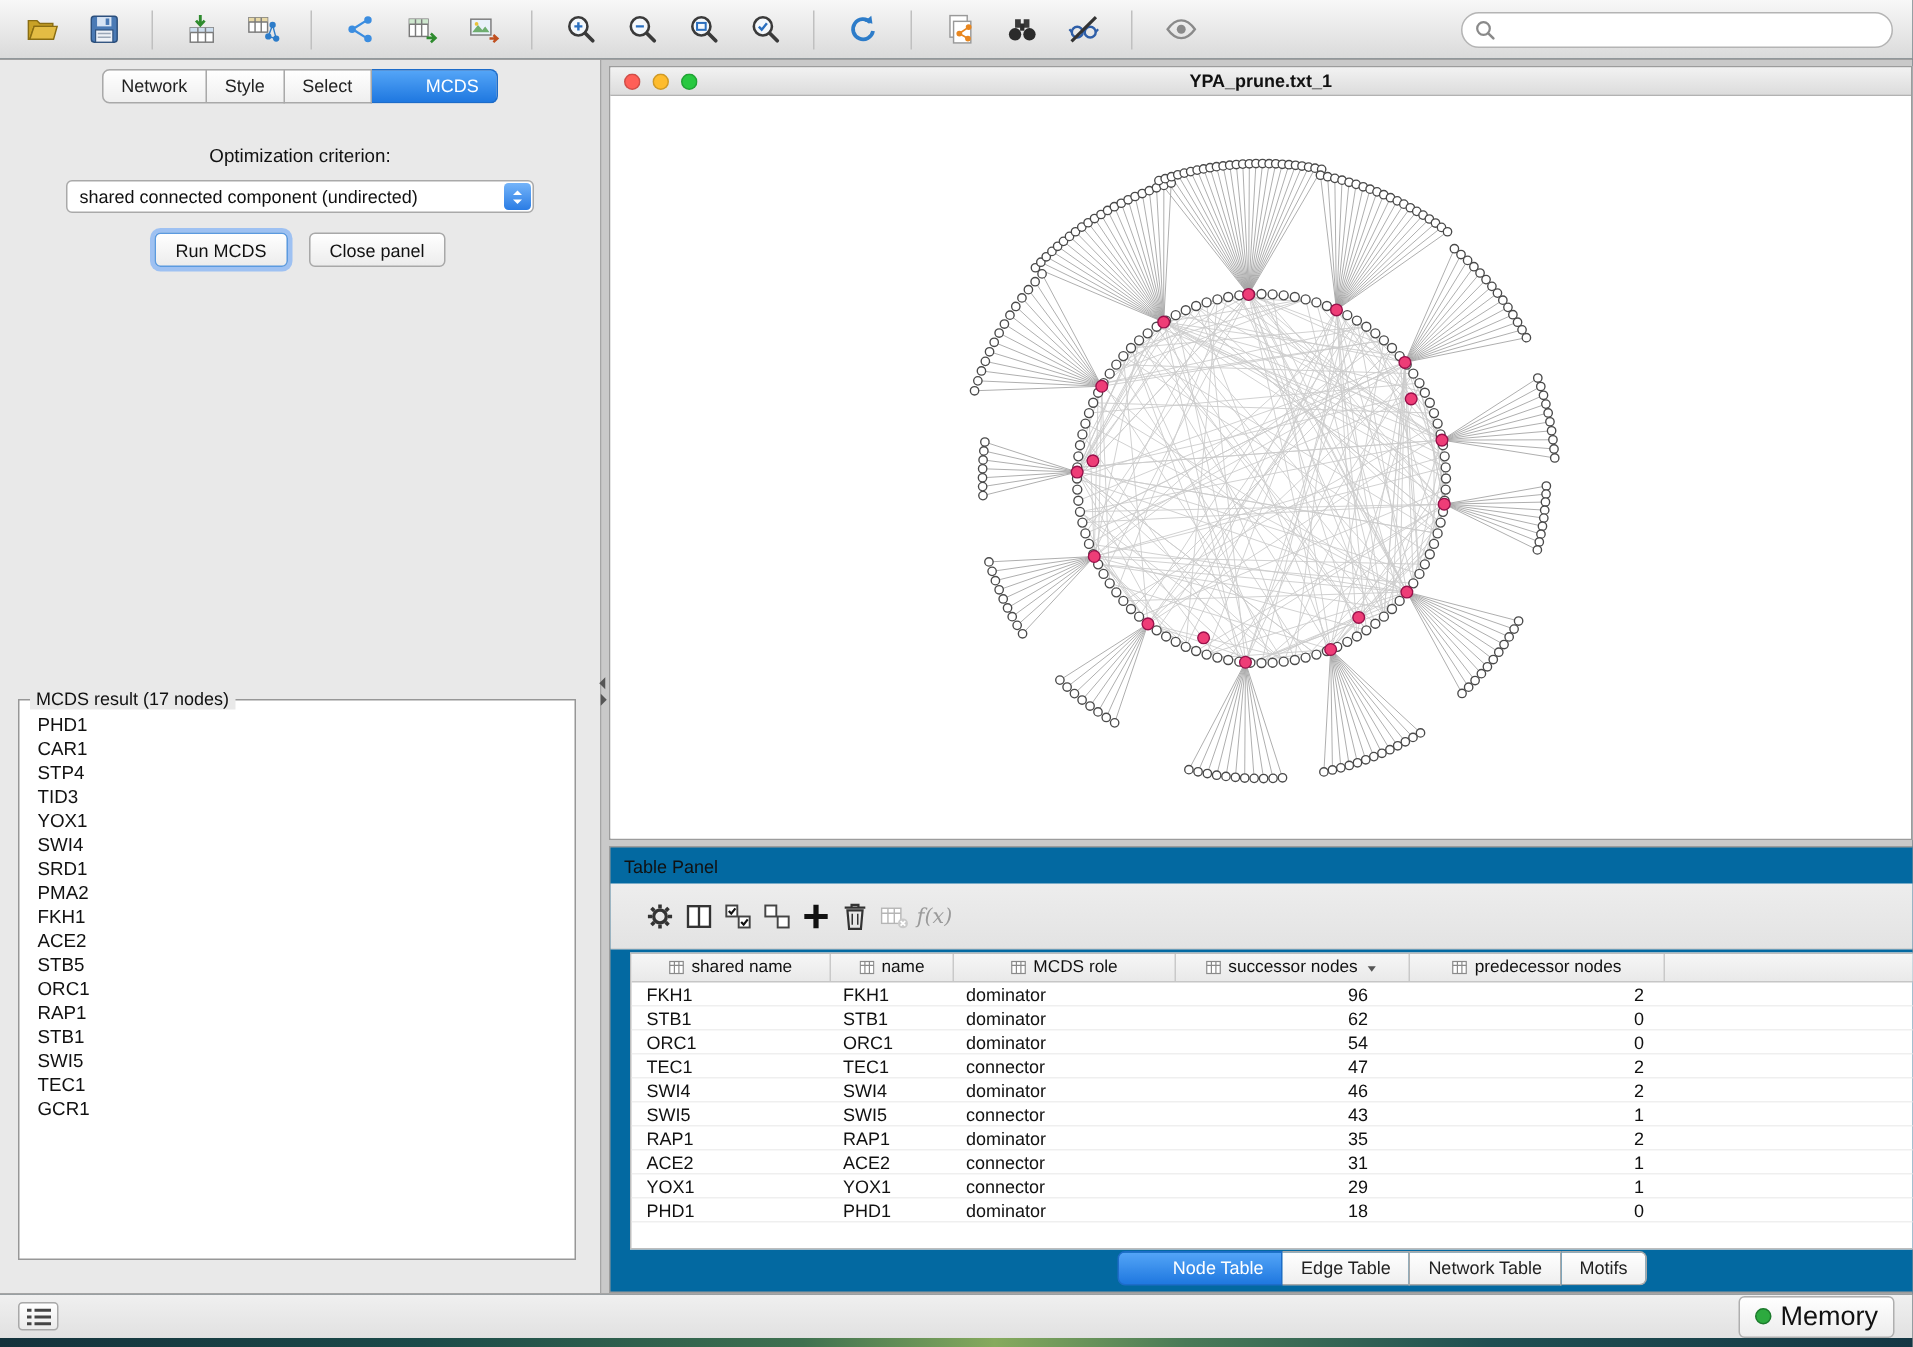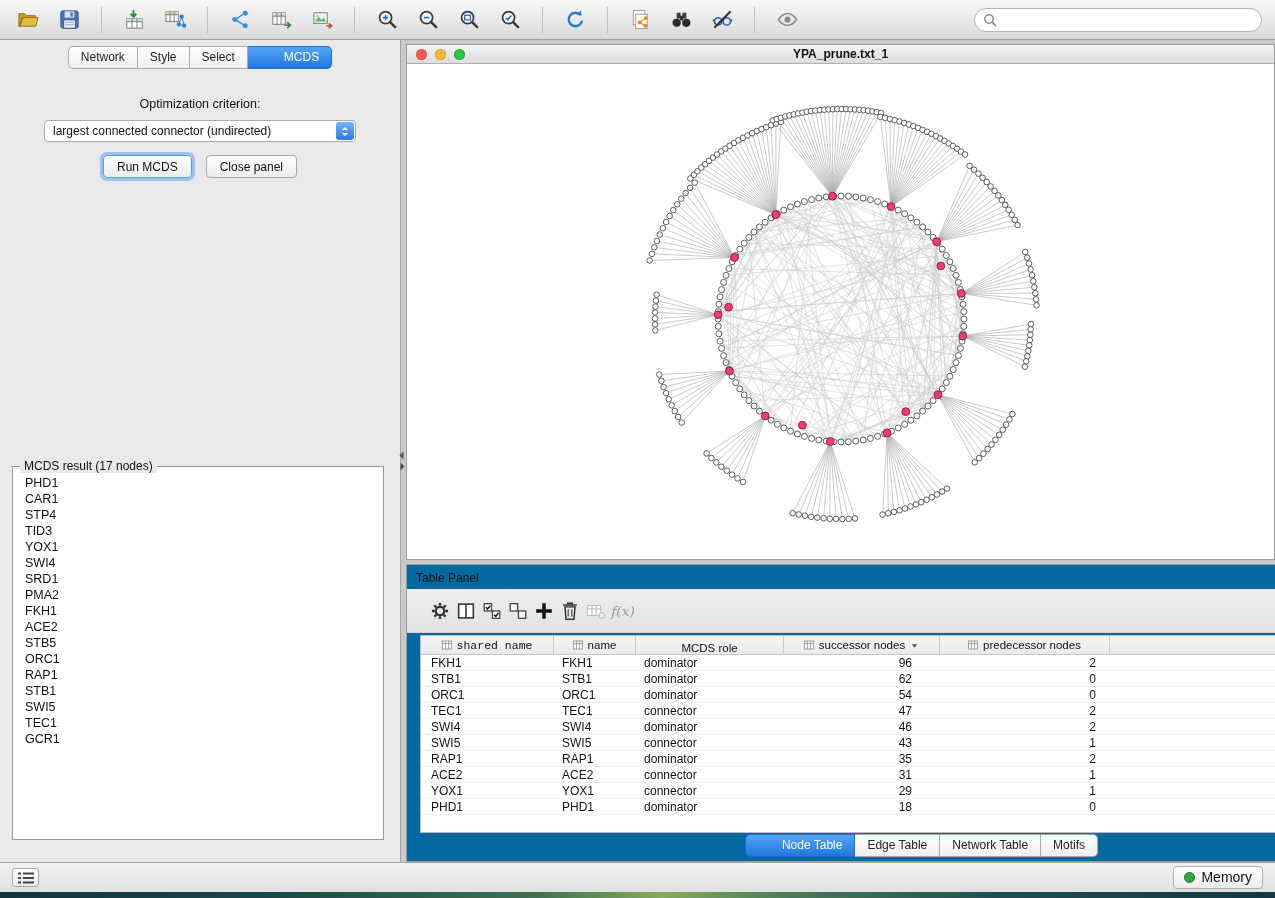--- a/index.html
+++ b/index.html
@@ -89,21 +89,21 @@
   .tp-tabs { position:absolute; left:0; right:0; bottom:4px; display:flex; justify-content:center; }
 
   
   .status-bar { position:absolute; left:0; top:862px; width:1275px; height:30px;
     background:linear-gradient(#f0f0f0,#e1e1e1); border-top:1px solid #a5a5a5;
     display:flex; align-items:center; padding:0 12px; }
   .list-btn { width:27px; height:19px; border:1px solid #a9a9a9; border-radius:3px;
     background:linear-gradient(#ffffff,#ebebeb); display:flex; align-items:center; justify-content:center; }
   .memory-btn { margin-left:auto; display:flex; align-items:center; gap:6px;
     border:1px solid #afafaf; border-radius:4px; background:linear-gradient(#ffffff,#ececec);
-    padding:2px 10px 3px; font-size:14px; }
+    padding:2px 10px 3px; font-size:18px; }
   .mem-dot { width:11px; height:11px; border-radius:50%; border:1px solid #1c7a2c; }
 
   .desktop-strip { position:absolute; left:0; bottom:0; width:1275px; height:6px;
     background:linear-gradient(90deg,#14323c,#1b4a49 22%,#3f7150 42%,#86aa5d 52%,#497a57 62%,#1f4f52 78%,#153744 100%); }
 </style>
 </head>
 <body>
 
 <div class="toolbar">
   <div id="toolbar-groups">
@@ -251,21 +251,21 @@
 
   <div class="control-panel">
     <div class="seg" id="cp-tabs">
         <div class="seg-tab">Network</div>
         <div class="seg-tab">Style</div>
         <div class="seg-tab">Select</div>
         <div class="seg-tab active">MCDS</div>
       </div>
     <div class="opt-label">Optimization criterion:</div>
     <div class="dropdown">
-      <span>largest connected connector (undirected)</span>
+      <span>shared connected component (undirected)</span>
       <span class="stepper">
         <svg width="8" height="5" viewBox="0 0 8 5">
             <path d="M1 4l3-3 3 3z" fill="#fff"></path>
           </svg>
         <svg width="8" height="5" viewBox="0 0 8 5">
             <path d="M1 1l3 3 3-3z" fill="#fff"></path>
           </svg>
       </span>
     </div>
     <div class="cp-buttons">
@@ -1095,35 +1095,35 @@
           </svg>
         </div>
         <div class="tp-tbtn disabled">
           <svg viewBox="0 0 34 24" width="32">
             <text x="2" y="17" font-family="DejaVu Serif, serif" font-style="italic" font-size="15" fill="#9a9a9a">f(x)</text>
           </svg>
         </div>
       </div>
     <div class="table-wrap">
       <div class="thead" id="thead">
-          <div class="th" style="width: 133px; font-family: Liberation Mono, monospace;">
+          <div class="th" style="width: 133px;">
             <svg width="10" height="10" viewBox="0 0 10 10">
               <rect x="0.5" y="1" width="9" height="8" fill="#fff" stroke="#8a8a8a" stroke-width="0.8"></rect>
               <path d="M0.5 3.6h9M3.6 1v8M6.6 1v8" stroke="#8a8a8a" stroke-width="0.8"></path>
             </svg>
             <span>shared name</span>
           </div>
           <div class="th" style="width: 82px;">
             <svg width="10" height="10" viewBox="0 0 10 10">
               <rect x="0.5" y="1" width="9" height="8" fill="#fff" stroke="#8a8a8a" stroke-width="0.8"></rect>
               <path d="M0.5 3.6h9M3.6 1v8M6.6 1v8" stroke="#8a8a8a" stroke-width="0.8"></path>
             </svg>
             <span>name</span>
           </div>
-          <div class="th" style="width: 148px; flex-direction: column;">
+          <div class="th" style="width: 148px;">
             <svg width="10" height="10" viewBox="0 0 10 10">
               <rect x="0.5" y="1" width="9" height="8" fill="#fff" stroke="#8a8a8a" stroke-width="0.8"></rect>
               <path d="M0.5 3.6h9M3.6 1v8M6.6 1v8" stroke="#8a8a8a" stroke-width="0.8"></path>
             </svg>
             <span>MCDS role</span>
           </div>
           <div class="th" style="width: 156px;">
             <svg width="10" height="10" viewBox="0 0 10 10">
               <rect x="0.5" y="1" width="9" height="8" fill="#fff" stroke="#8a8a8a" stroke-width="0.8"></rect>
               <path d="M0.5 3.6h9M3.6 1v8M6.6 1v8" stroke="#8a8a8a" stroke-width="0.8"></path>

